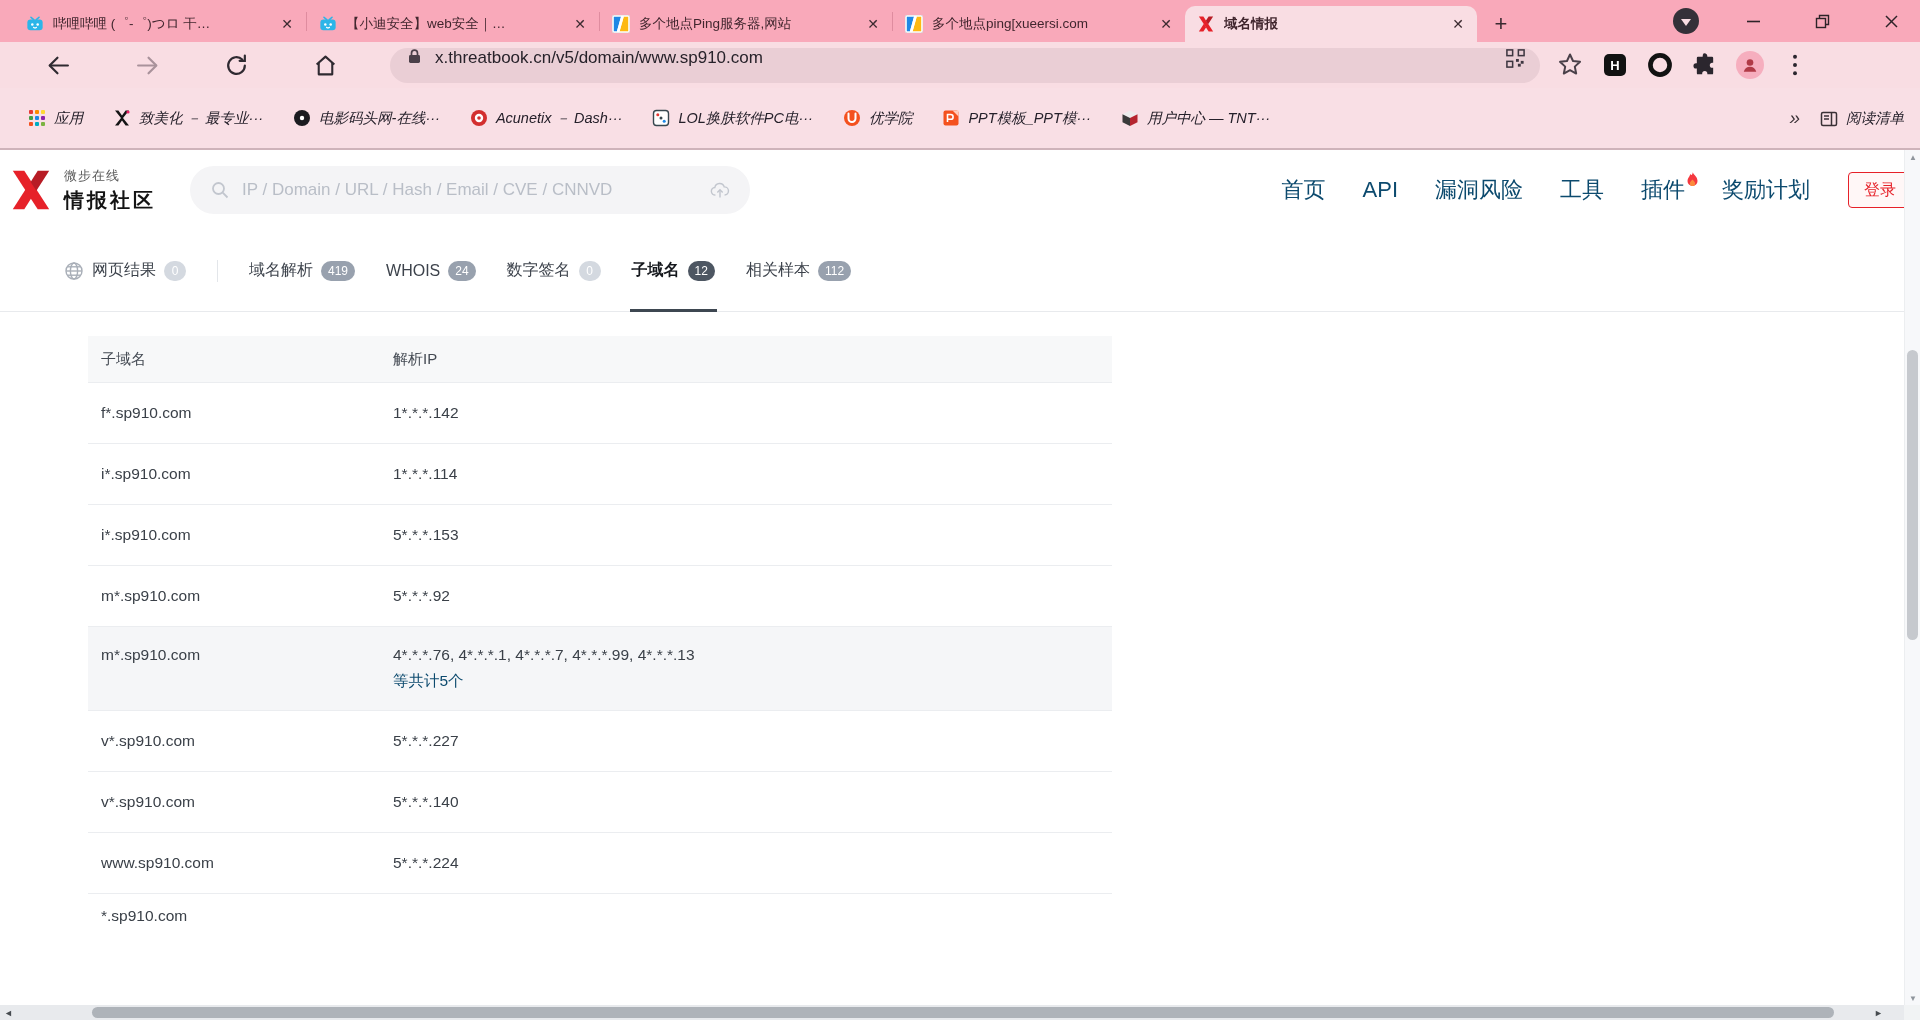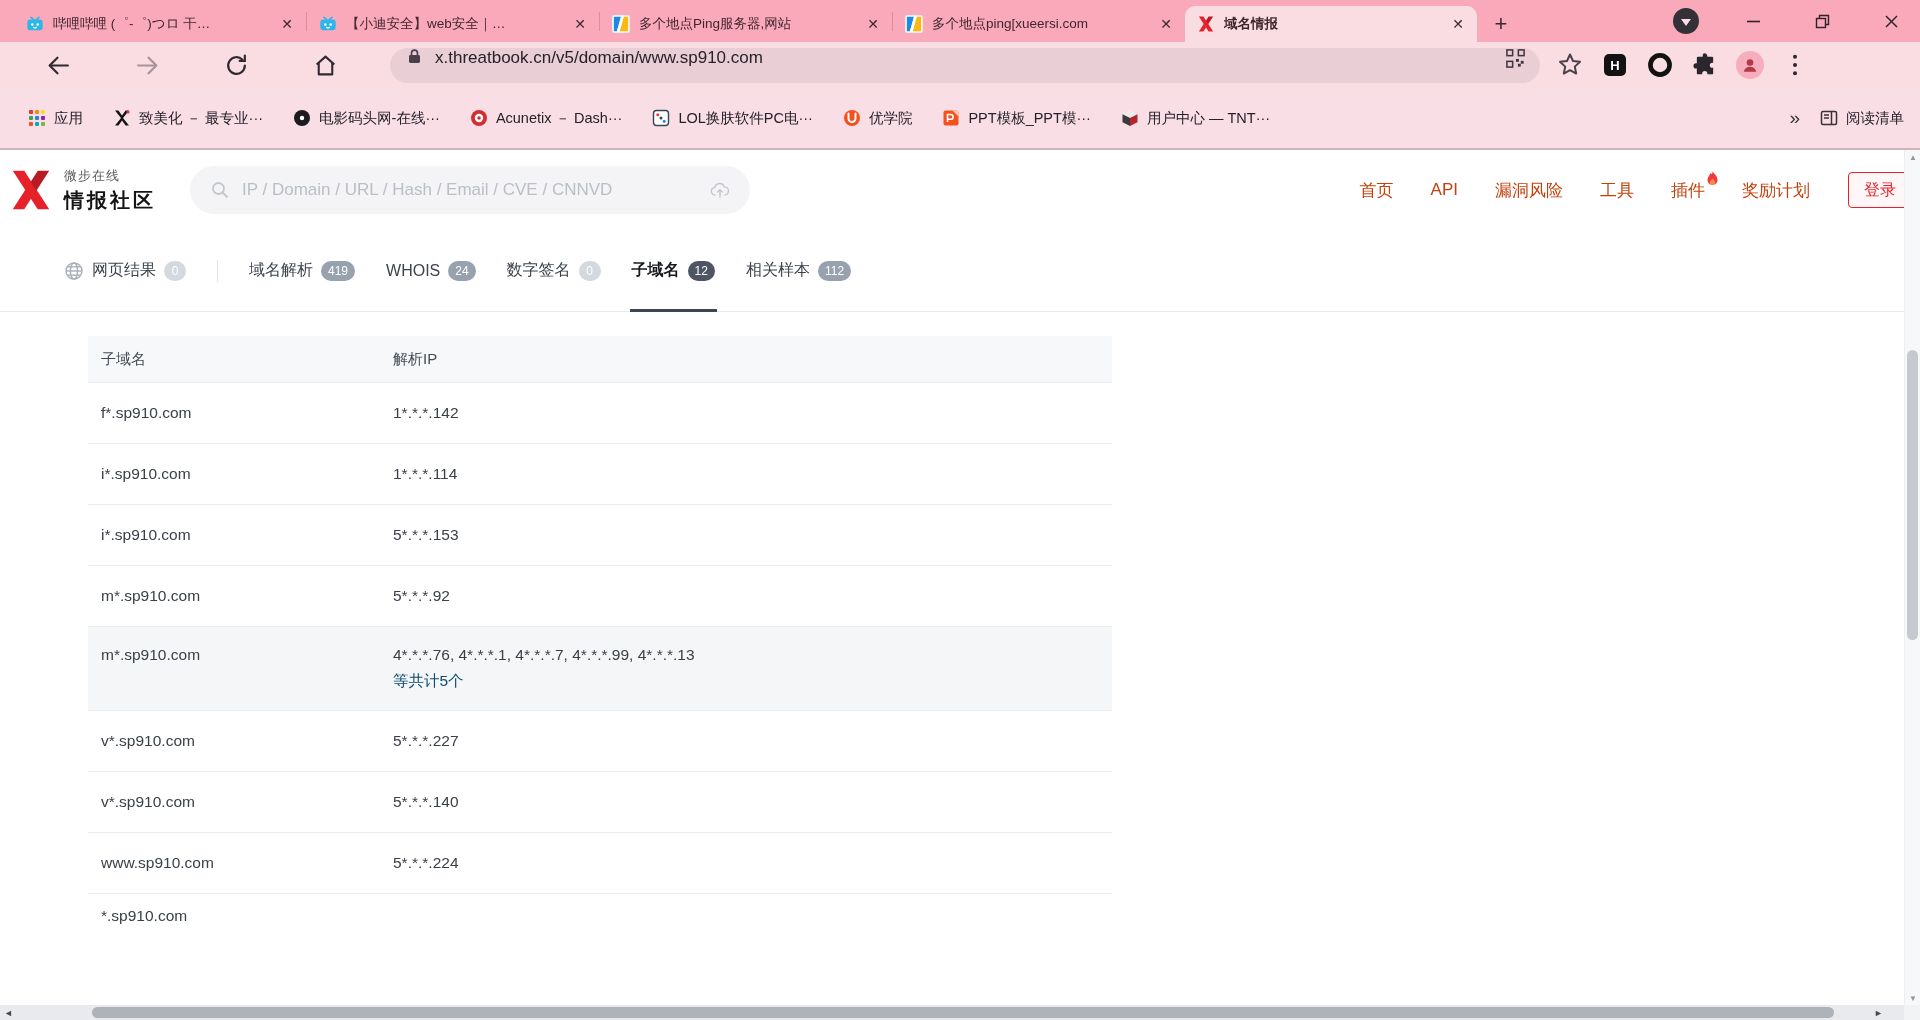--- a/index.html
+++ b/index.html
@@ -34,43 +34,43 @@
   .omni-lock svg { width:17px; height:17px; display:block; }
   .omni-url { margin-left:12px; font-size:17px; color:#27222a; white-space:nowrap; overflow:hidden; flex:1; }
   .omni-qr svg { width:21px; height:21px; display:block; }
   .tool-right { display:flex; align-items:center; gap:17px; margin-left:16px; }
   .tool-right .tbtn { width:28px; height:28px; display:flex; align-items:center; justify-content:center; }
   .ext-h { width:22px; height:22px; background:#121212; color:#fff; font-weight:bold; font-size:13px; border-radius:5px;
            display:flex; align-items:center; justify-content:center; }
   .avatar-btn { width:28px; height:28px; border-radius:50%; background:#F6AEBE; display:flex; align-items:center; justify-content:center; }
 
   
-  .bookmarks { height:62px; background:#F9DFE5; border-bottom:2px solid #CFB3BA; display:flex; align-items:center; padding:0 16px 0 28px; }
+  .bookmarks { height:62px; background:#F9DFE5; border-bottom:2px solid #CFB3BA; display:flex; align-items:center; padding:0 16px 0 28px;font-style:italic; }
   .bm-items { display:flex; align-items:center; gap:30px; }
   .bm { display:flex; align-items:center; gap:8px; font-size:14.5px; color:#25202a; white-space:nowrap; }
   .bm .bm-icon, .bm .bm-icon svg { width:18px; height:18px; display:block; }
   .bm-right { margin-left:auto; display:flex; align-items:center; gap:22px; }
   .bm-overflow { font-size:19px; color:#3a3136; letter-spacing:-2px; }
-  .readlist { display:flex; align-items:flex-start; gap:8px; font-size:14.5px; color:#25202a; }
+  .readlist { display:flex; align-items:flex-end; gap:8px; font-size:14.5px; color:#25202a; }
   .readlist svg { width:18px; height:18px; }
 
   
   .page { background:#fff; height:853px; position:relative; }
   .site-header { height:80px; display:flex; align-items:center; padding:0 8px; }
   .logo-wrap { display:flex; align-items:center; gap:10px; }
   .logo-x svg { width:46px; height:46px; display:block; }
   .brand-l1 { font-size:13px; color:#5a5a5a; letter-spacing:1px; }
   .brand-l2 { font-size:20px; color:#141414; font-weight:bold; letter-spacing:3px; margin-top:2px; }
   .sitesearch { width:560px; height:48px; background:#F4F4F6; border-radius:24px; display:flex; align-items:center; padding:0 20px; margin-left:34px; }
   .sitesearch svg { width:20px; height:20px; flex:0 0 auto; }
   .sitesearch input { flex:1; border:none; outline:none; background:transparent; margin:0 12px;
                       font-size:17px; color:#333; font-family:inherit; }
   .sitesearch input::placeholder { color:#B9BEC7; }
   .site-nav { margin-left:auto; display:flex; align-items:center; gap:37px; }
-  .site-nav-item { font-size:17px; color:#c2410c; position:relative; white-space:nowrap; }
+  .site-nav-item { font-size:22px; color:#0c4a6e; position:relative; white-space:nowrap; }
   .flame { position:absolute; top:-8px; right:-14px; width:13px; height:15px; }
   .login-btn { margin-left:38px; width:64px; height:36px; border:1px solid #E62129; border-radius:4px; background:#FFF7F7;
                color:#E62129; font-size:16px; display:flex; align-items:center; justify-content:center; }
 
   
   .result-tabs { height:82px; border-bottom:1px solid #E8EAED; display:flex; align-items:center; padding:0 26px 0 64px; gap:31px; position:relative; }
   .rtab { height:100%; display:flex; align-items:center; gap:8px; position:relative; }
   .rtab .glabel { font-size:16px; color:#3d434c; white-space:nowrap; }
   .rtab.active .glabel { color:#15181d; font-weight:bold; }
   .rtab.active::after { content:""; position:absolute; left:-2px; right:-2px; bottom:-1px; height:3px; background:#3E4751; }

